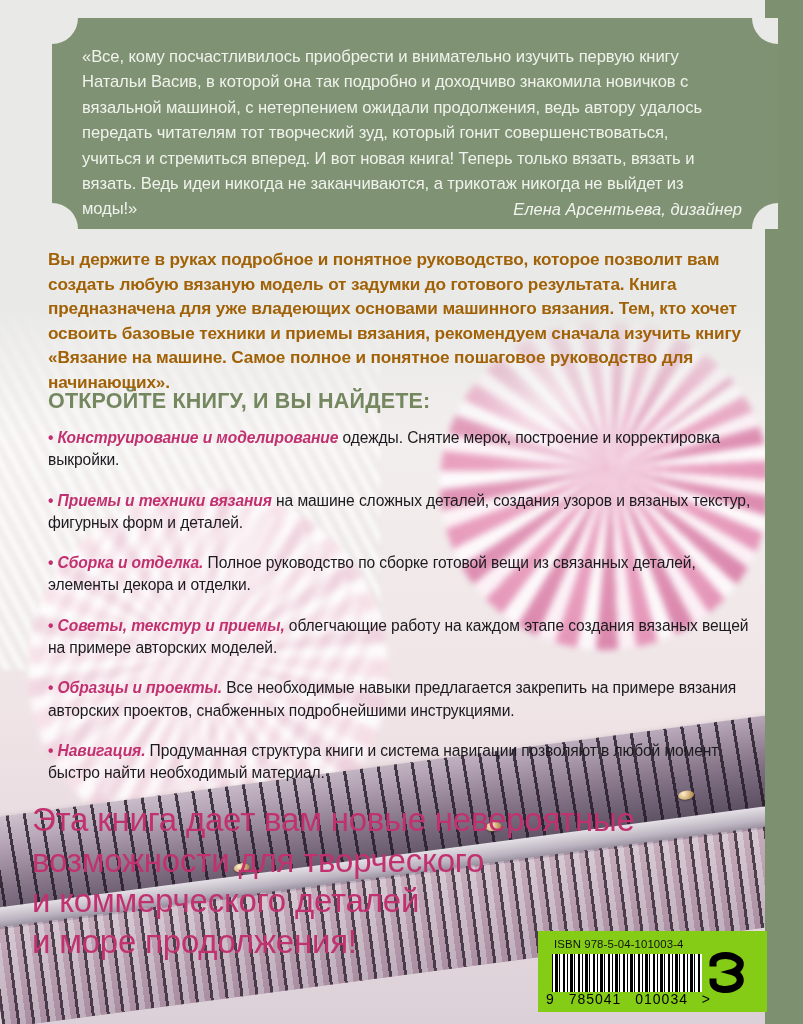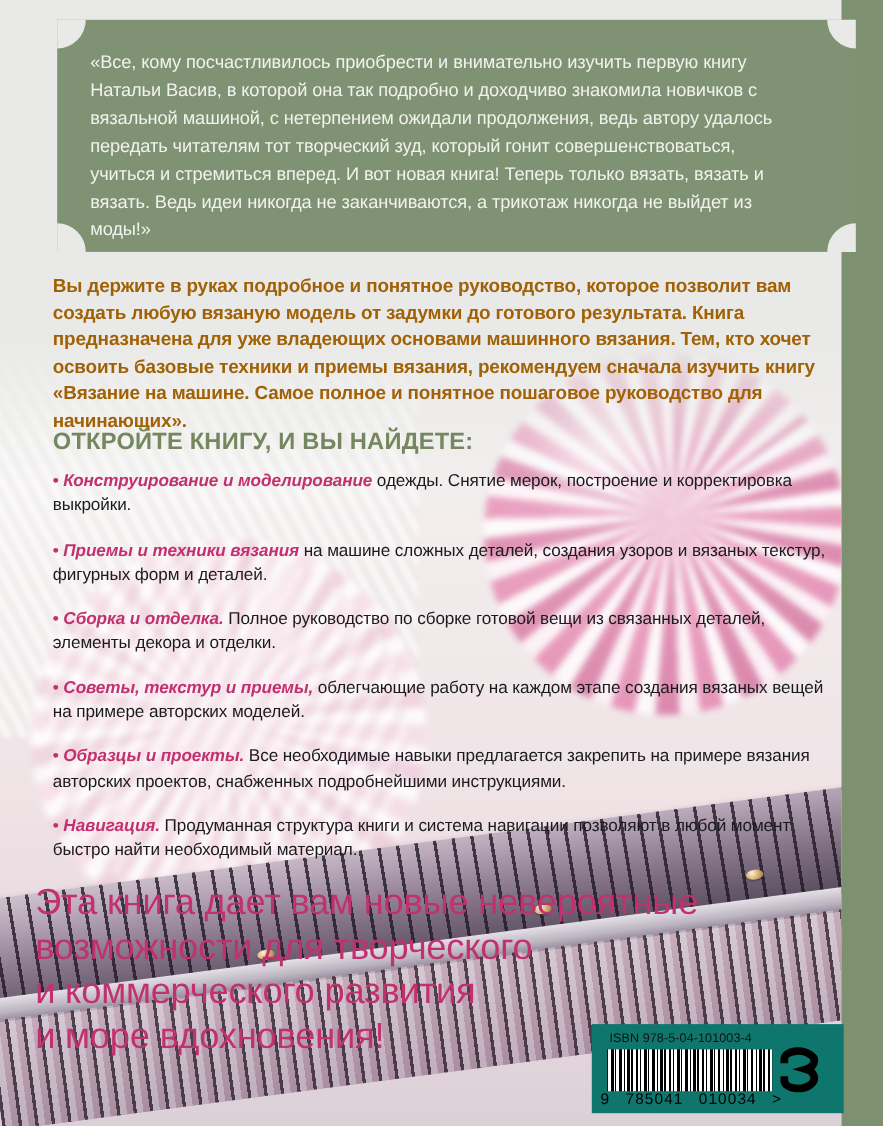--- a/index.html
+++ b/index.html
@@ -190,21 +190,21 @@
     position:absolute;left:32px;top:800px;width:660px;
     font-size:33px;line-height:40.5px;
     color:#c2316f;
     letter-spacing:-.2px;
   }
   .closing div{white-space:nowrap;}
 
   
   .barcode-box{
     position:absolute;left:538px;top:931px;width:229px;height:81px;
-    background:#0f766e;
+    background:#84cc16;
   }
   .isbn-text{
     position:absolute;left:16px;top:7px;
     font-size:11.4px;color:#111;
     font-family:"Liberation Sans", sans-serif;
     letter-spacing:.1px;
   }
   .bars{
     position:absolute;left:14px;top:23px;width:150px;height:38px;
     background:repeating-linear-gradient(90deg,
@@ -253,20 +253,21 @@
 
   <div class="spine"></div>
 
   <div class="quote-card">
     <span class="notch tl"></span>
     <span class="notch tr"></span>
     <span class="notch bl"></span>
     <span class="notch br"></span>
 
     <div class="quote-text">«Все, кому посчастливилось приобрести и внимательно изучить первую книгу Натальи Васив, в которой она так подробно и доходчиво знакомила новичков с вязальной машиной, с нетерпением ожидали продолжения, ведь автору удалось передать читателям тот творческий зуд, который гонит совершенствоваться, учиться и стремиться вперед. И вот новая книга! Теперь только вязать, вязать и вязать. Ведь идеи никогда не заканчиваются,  а трикотаж никогда не выйдет из моды!»</div>
+    <div class="quote-author">Елена Арсентьева,  дизайнер</div>
   </div>
 
   <div class="intro">Вы держите в руках подробное и понятное руководство, которое позволит вам создать любую вязаную модель от задумки до готового результата. Книга предназначена для уже владеющих основами машинного вязания. Тем, кто хочет освоить базовые техники и приемы вязания, рекомендуем сначала изучить книгу «Вязание на машине. Самое полное и понятное пошаговое руководство для начинающих».</div>
 
   <div class="section-heading">ОТКРОЙТЕ КНИГУ, И ВЫ НАЙДЕТЕ:</div>
 
   <div class="bullets">
     <div class="bullet">
       <span class="dot">•</span>
       <span class="lead">Конструирование и моделирование</span><span> одежды. Снятие мерок, построение и корректировка выкройки.</span>
@@ -289,22 +290,22 @@
     </div>
     <div class="bullet">
       <span class="dot">•</span>
       <span class="lead">Навигация.</span><span> Продуманная структура книги и система навигации позволяют в любой момент быстро найти необходимый материал.</span>
     </div>
   </div>
 
   <div class="closing">
     <div>Эта книга дает вам новые невероятные</div>
     <div>возможности для творческого</div>
-    <div>и коммерческого развития</div>
-    <div>и  море вдохновения!</div>
+    <div>и коммерческого деталей</div>
+    <div>и  море продолжения!</div>
   </div>
 
   <div class="barcode-box">
     <div class="isbn-text">ISBN 978-5-04-101003-4</div>
     <div class="bars"></div>
     <div class="ean-digits">
       <span>9</span>
       <span>785041</span>
       <span>010034</span>
       <span>&gt;</span>

